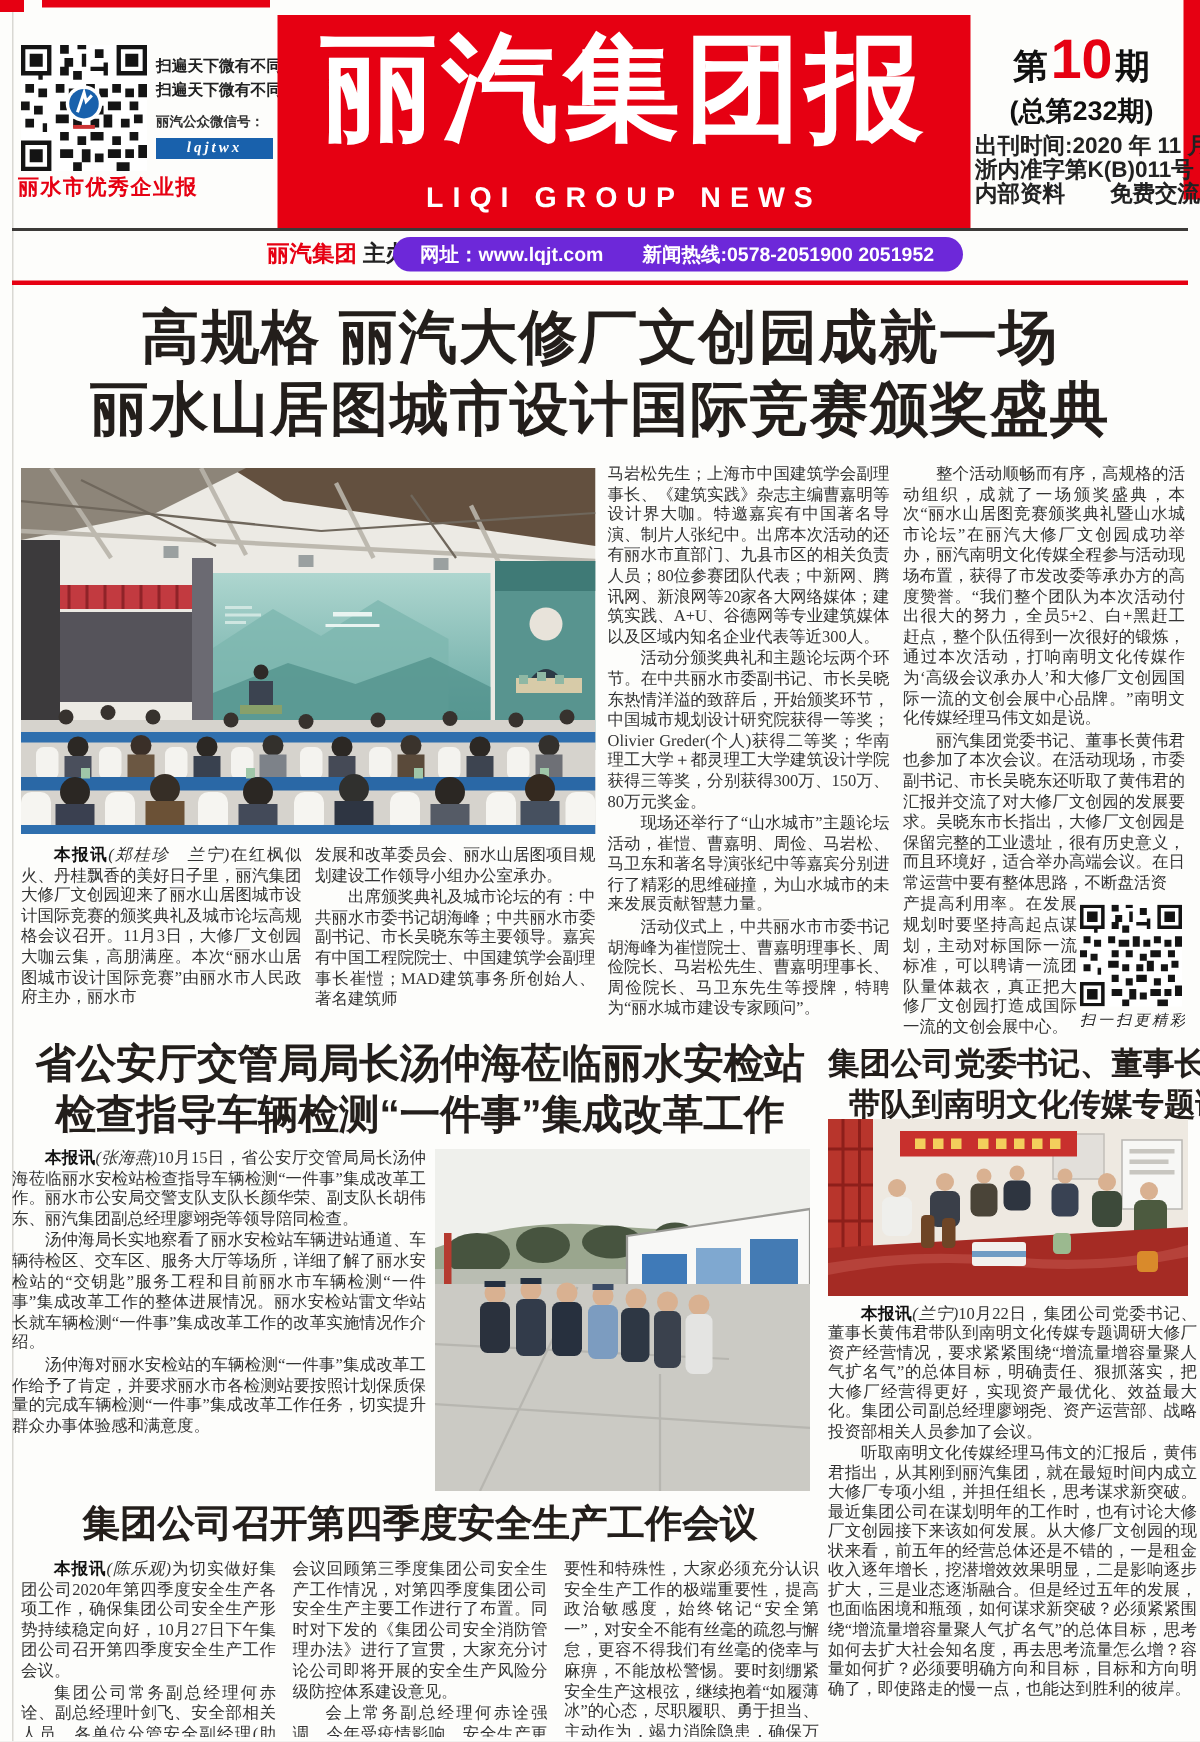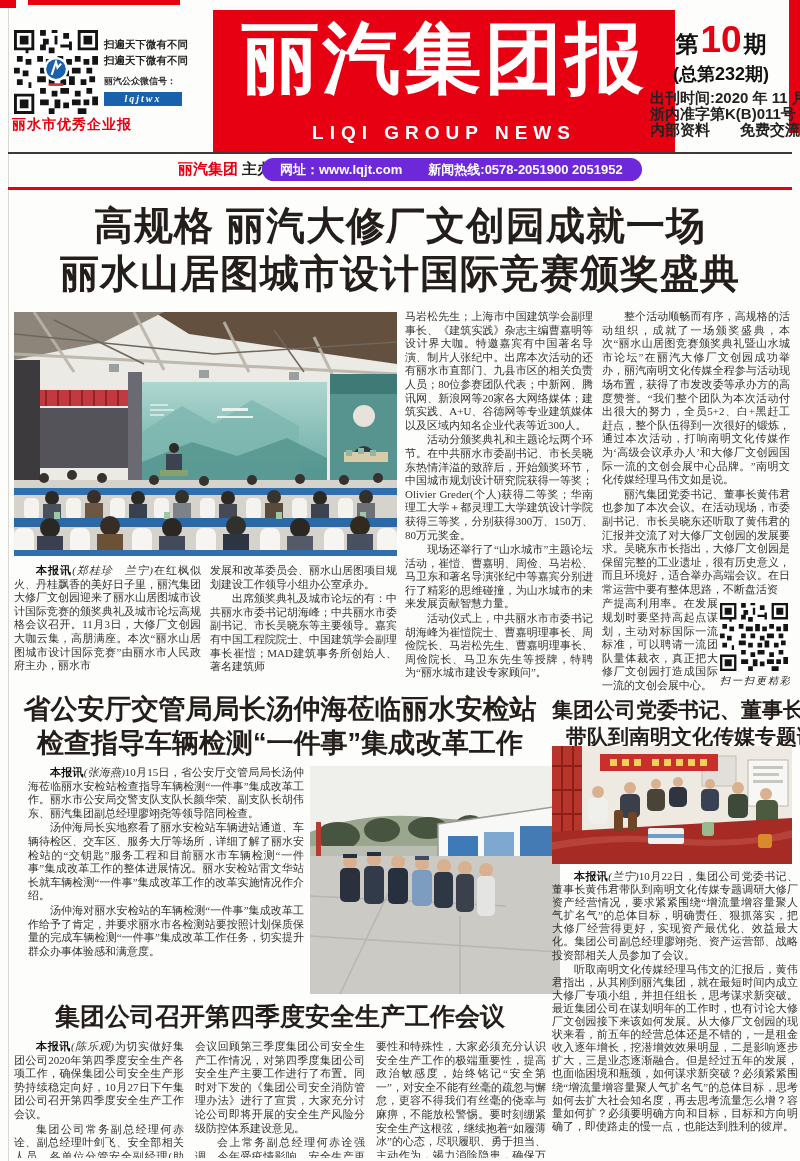--- a/index.html
+++ b/index.html
@@ -13,21 +13,21 @@
   .rightbar-red{left:789px;top:0;width:11px;height:133px;background:#e60012;}
   .qr1{left:14px;top:30px;width:84px;height:84px;background:#fff;}
   .qr1 svg{width:84px;height:84px;display:block;}
   .qrside{left:104px;top:36px;width:84px;}
   .qrside .l{font-family:"Liberation Sans",sans-serif;font-weight:bold;font-size:10.5px;line-height:16px;color:#222;}
   .wx-label{font-family:"Liberation Sans",sans-serif;font-weight:bold;font-size:9px;color:#333;margin-top:7px;}
   .wx-pill{margin-top:4px;width:78px;height:14px;background:#1961ac;color:#fff;text-align:center;
            font-family:"Liberation Serif",serif;font-style:italic;font-weight:bold;font-size:10px;line-height:14px;letter-spacing:2px;}
   .honor{left:12px;top:116px;width:176px;color:#e60012;font-family:"Liberation Sans",sans-serif;
          font-weight:900;font-size:14px;letter-spacing:1px;white-space:nowrap;}
-  .masthead{left:185px;top:10px;width:462px;height:143px;background:#e60012;text-align:center;margin-left:28px;}
+  .masthead{left:185px;top:10px;width:462px;height:143px;background:#e60012;text-align:center;}
   .mast-title{color:#fff;font-family:"Liberation Sans",sans-serif;font-weight:900;font-size:78px;
               line-height:96px;letter-spacing:3px;white-space:nowrap;}
   .mast-sub{position:absolute;left:0;right:0;bottom:9px;color:#fff;font-family:"Liberation Sans",sans-serif;
             font-weight:bold;font-size:19px;letter-spacing:6px;}
   .issue{left:650px;top:22px;width:142px;text-align:center;font-family:"Liberation Sans",sans-serif;color:#111;}
   .issue-row1{font-weight:900;font-size:23px;line-height:36px;white-space:nowrap;}
   .issue-num{color:#e60012;font-size:37px;font-weight:900;padding:0 2px;}
   .issue-row2{font-weight:900;font-size:18px;line-height:24px;white-space:nowrap;}
   .issue-meta{margin-top:4px;text-align:left;font-weight:bold;font-size:15px;line-height:16px;white-space:nowrap;color:#222;}
   .rule-dark{left:8px;top:152px;width:784px;height:2px;background:#3c3a38;}
@@ -61,21 +61,21 @@
   .a1-c1{left:14px;top:564px;width:187px;height:126px;}
   .a1-c2{left:210px;top:564px;width:187px;height:126px;}
   .a1-c3{left:405px;top:310px;width:188px;height:382px;}
   .a1-c4{left:602px;top:310px;width:188px;height:382px;}
   .wraprow{display:flex;align-items:center;}
   .wraprow .narrow{width:116px;}
   .qr2box{width:70px;margin-left:2px;text-align:center;}
   .qr2box svg{width:68px;height:68px;display:block;background:#fff;}
   .qr2cap{font-size:10px;font-style:italic;letter-spacing:2px;color:#222;margin-top:3px;white-space:nowrap;}
   
-  .a2-body{left:28px;top:766px;width:532px;height:232px;display:flex;font-family:Liberation Serif, serif;}
+  .a2-body{left:8px;top:766px;width:532px;height:232px;display:flex;font-family:Liberation Serif, serif;}
   .a2-text{width:276px;}
   .a2-photo{width:250px;height:228px;margin-left:6px;}
   
   .a3-photo{left:552px;top:746px;width:240px;height:118px;}
   .a3-text{left:552px;top:870px;width:246px;height:290px;}
   .a3-text p{line-height:13.1px;}
   
   .a4-body{left:14px;top:1040px;width:532px;height:118px;display:flex;gap:11px;}
   .a4-col{width:170px;}
   svg{display:block;}

